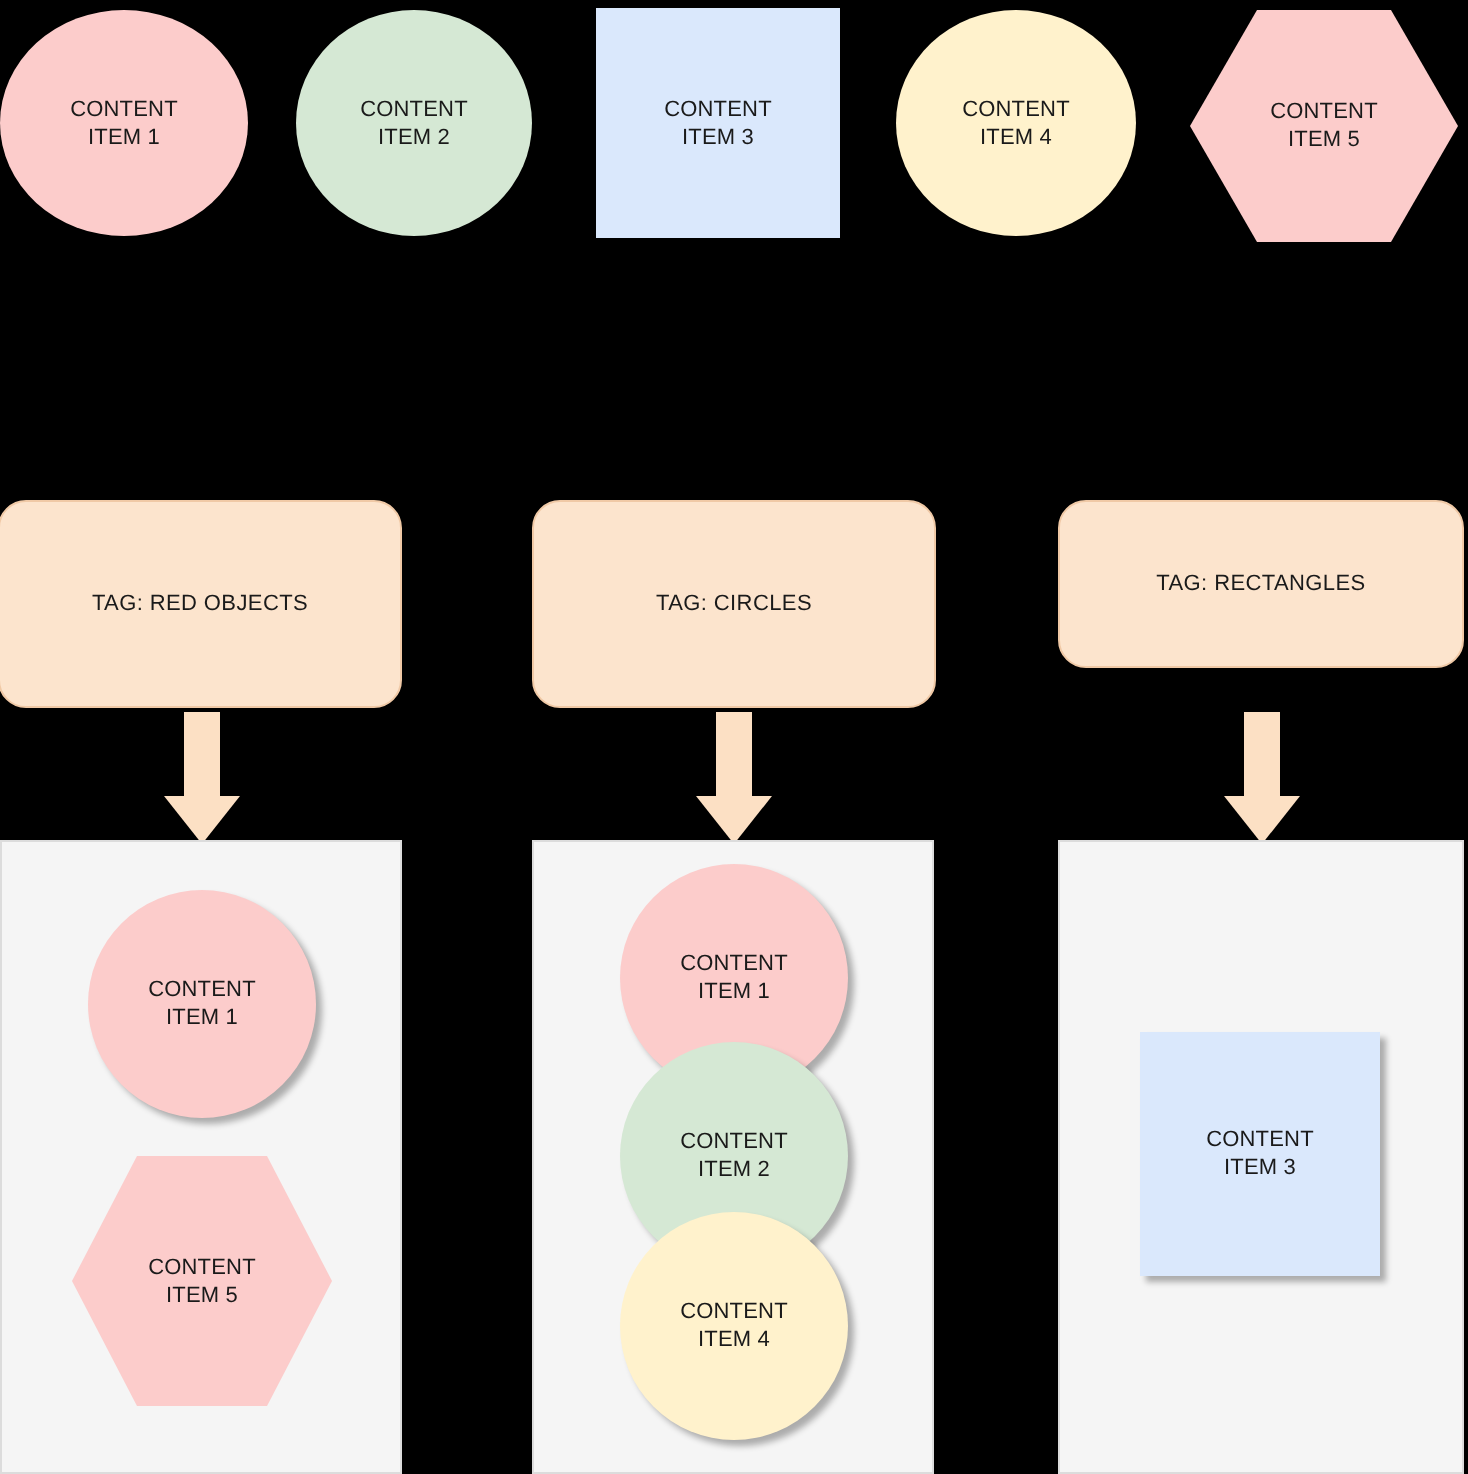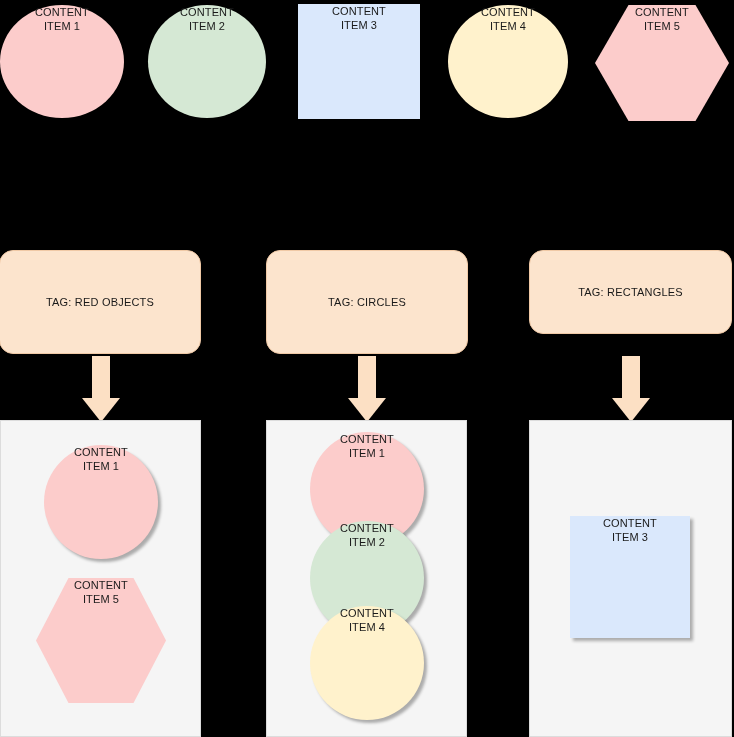--- a/index.html
+++ b/index.html
@@ -18,21 +18,21 @@
     position: absolute;
     left: 0;
     top: 0;
     width: 734px;
     height: 737px;
   }
   .shape {
     position: absolute;
     box-sizing: border-box;
     display: flex;
-    align-items: flex-start;
+    align-items: center;
     justify-content: center;
     text-align: center;
     color: #1a1a1a;
     font-size: 11px;
     line-height: 14px;
     letter-spacing: 0.1px;
     font-family: "Liberation Sans", sans-serif;
     white-space: pre-line;
   }
   .circle {

